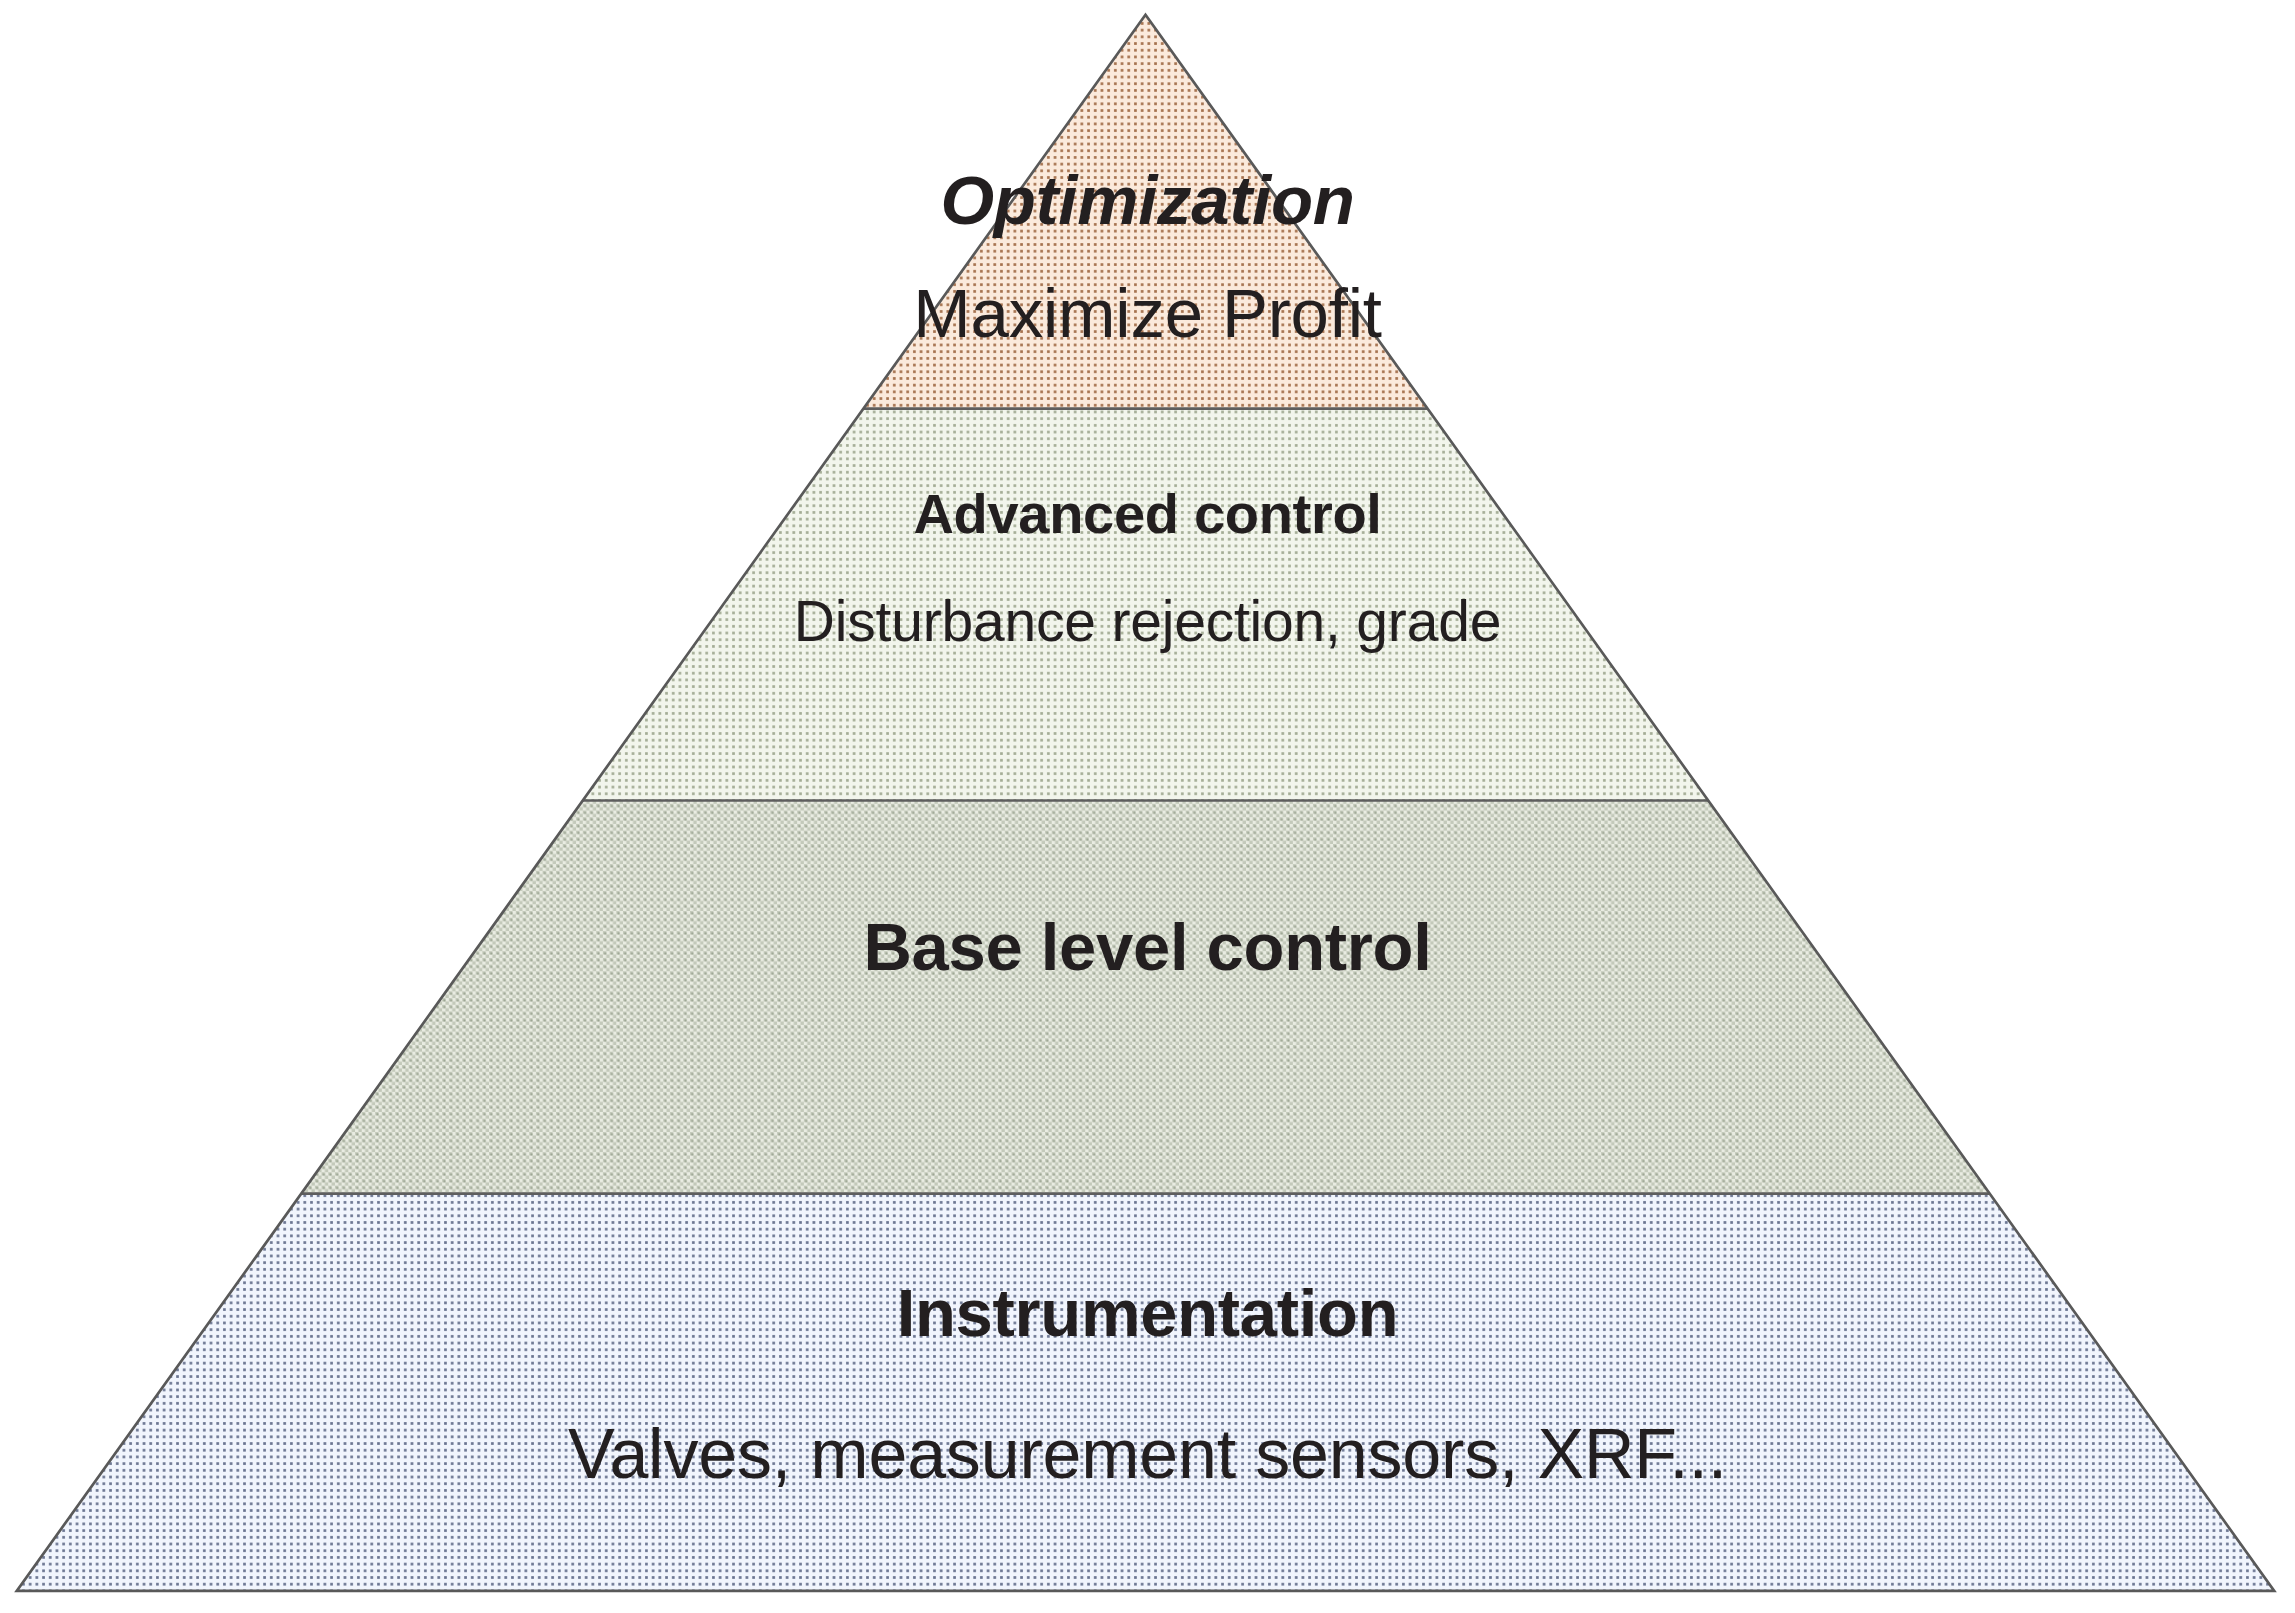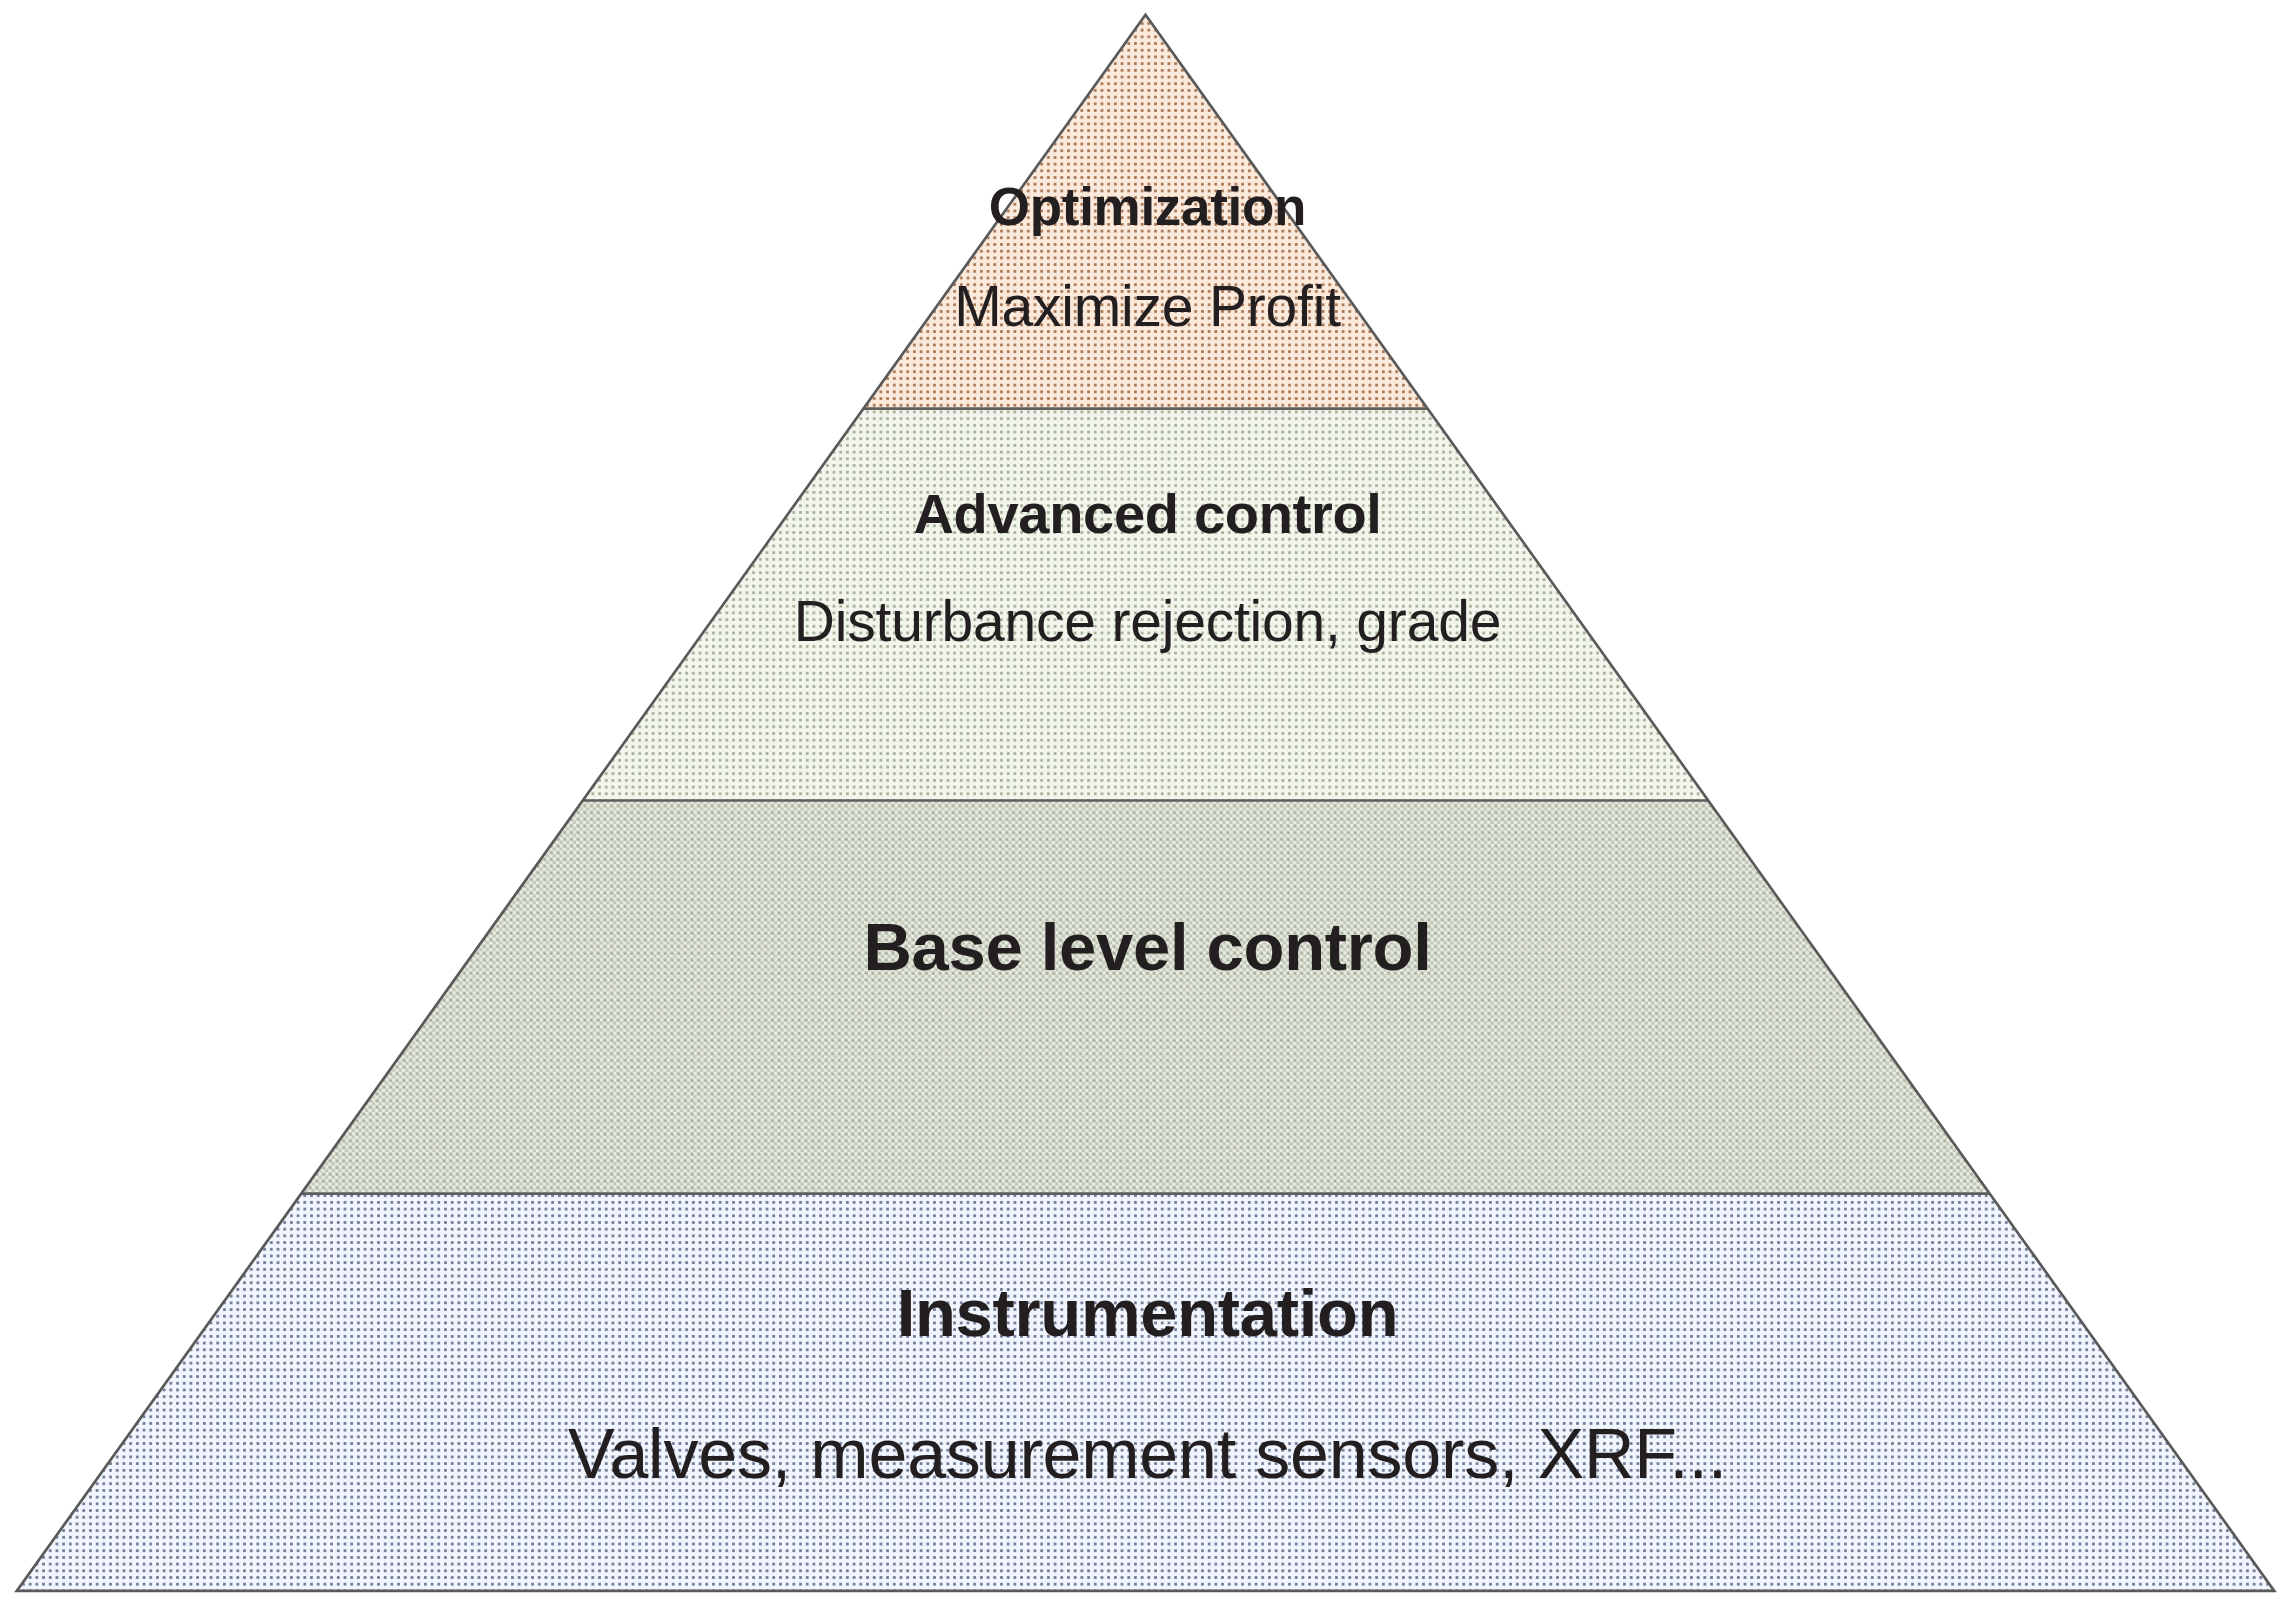--- a/index.html
+++ b/index.html
@@ -47,22 +47,22 @@
     line-height: 1.0;
     white-space: nowrap;
   }
   .tier-sub {
     font-weight: normal;
     line-height: 1.12;
     letter-spacing: -0.2px;
   }
 
   
-  #tier1-title { top: 180px;  font-size: 53px; }
-  #tier1-sub   { top: 275px;  font-size: 57px;  }
+  #tier1-title { top: 166px;  font-size: 69px; font-style: italic; }
+  #tier1-sub   { top: 275px;  font-size: 69px;  }
 
   
   #tier2-title { top: 486px;  font-size: 56px; }
   #tier2-sub   { top: 590px;  font-size: 57px;  }
 
   
   #tier3-title { top: 913px; font-size: 67px; }
   #tier3-sub   { top: 1021px; font-size: 57px;  }
 
   

